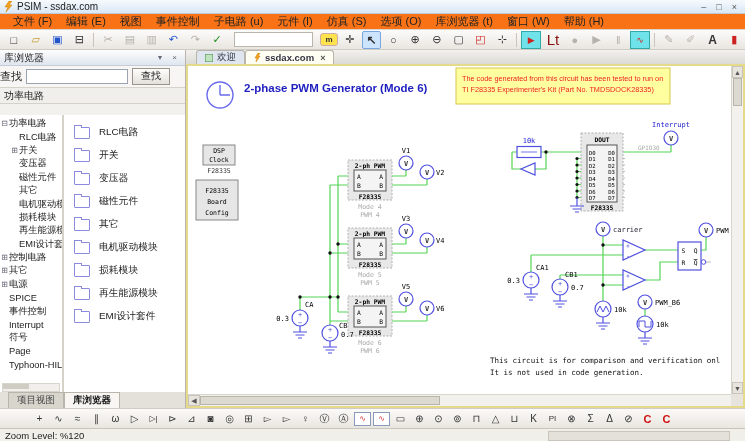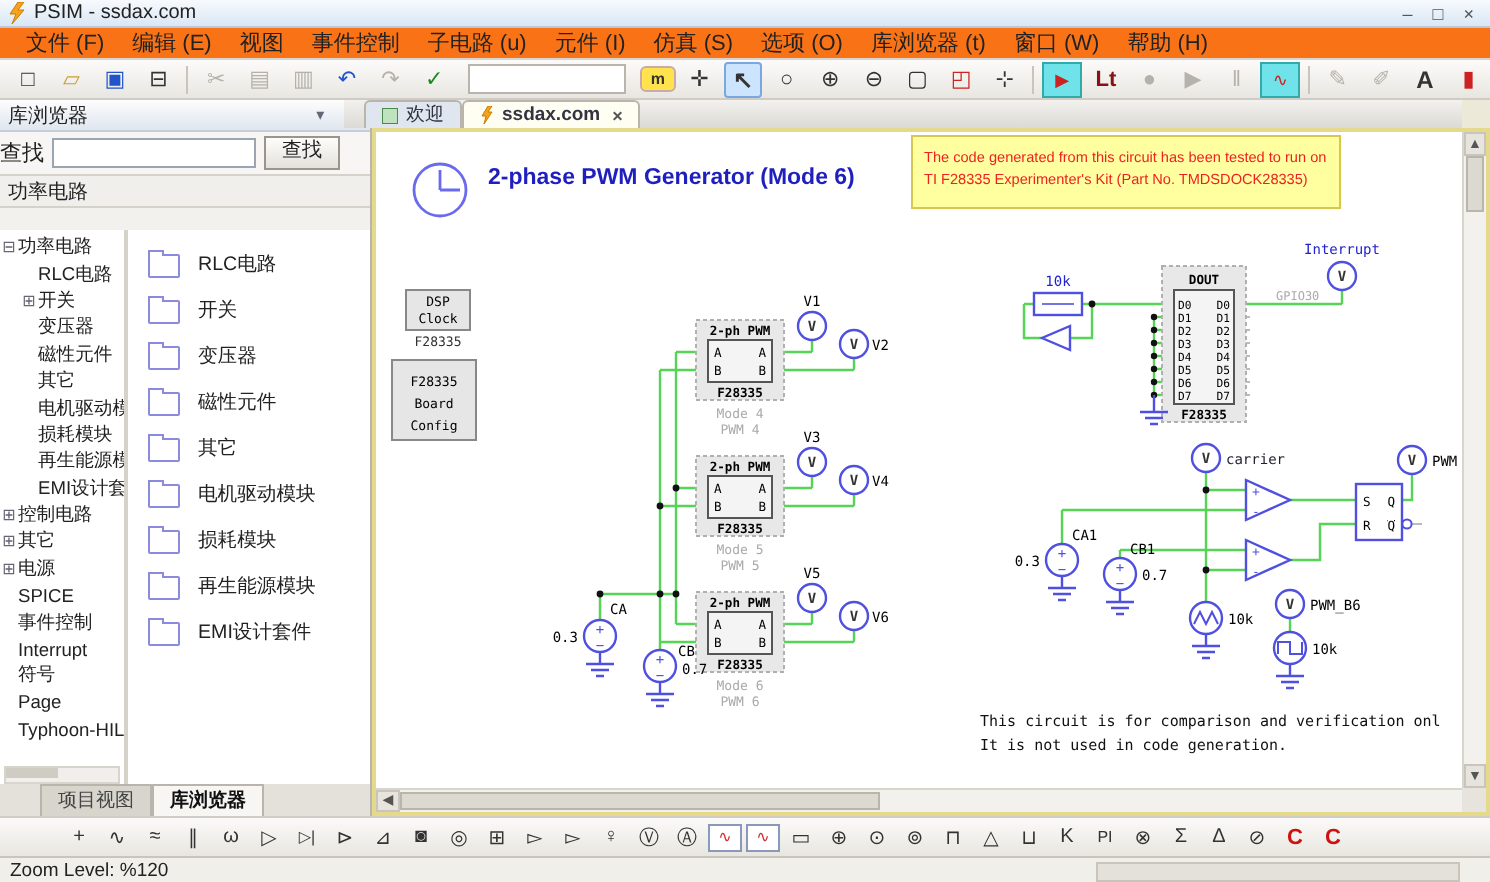--- a/index.html
+++ b/index.html
@@ -13,21 +13,21 @@
   #menubar{left:0;top:14px;width:745px;height:16px;background:#f97316;border-bottom:1px solid #d9d6cf;display:flex;align-items:center;padding-left:6px;box-sizing:border-box}
   #menubar .mi{padding:0 7px;font-size:11px}
   
   #toolbar{left:0;top:30px;width:745px;height:20px;background:linear-gradient(#fcfbfa,#e9e6e0);border-bottom:1px solid #cfccc5;display:flex;align-items:center;padding-left:3px;box-sizing:border-box}
   .tb{width:18px;height:16px;display:inline-flex;align-items:center;justify-content:center;font-size:11px;color:#333;margin:0 1px;border:1px solid transparent}
   .tb.dis{color:#b5b2ac}
   .tb.act{border:1px solid #7aa7e0;background:#cde4ff;border-radius:2px}
   .tb.blue{color:#2255cc}.tb.green{color:#1a8a1a}.tb.red{color:#cc2222}
   .tb.ylw{background:#ffe34d;border:1px solid #caa;border-radius:3px;width:16px;height:11px;font-size:8px;font-weight:bold}
   .tb.runbox{background:#6fe3e9;border:1px solid #3aa;color:#c22;font-size:9px}
-  .tb.lt{color:#8a1111;font-weight:bold;font-size:11px}
+  .tb.lt{color:#8a1111;font-weight:normal;font-size:15px}
   .tb.bold{font-weight:bold;font-size:12px}
   .sep{width:1px;height:14px;background:#c9c5bd;margin:0 3px}
   .combo{width:78px;height:13px;background:#fff;border:1px solid #b9b5ad;margin:0 6px}
   
   #sidebar{left:0;top:50px;width:186px;height:342px;background:#f2f1ee;border-right:1px solid #b9b5ad;box-sizing:border-box}
   #sb-head{height:15px;background:linear-gradient(#fdfdfd,#dfe6ef);border-bottom:1px solid #c6cdd8;display:flex;align-items:center;padding:0 4px;font-size:10px}
   #sb-head .hic{margin-left:auto;color:#667;font-size:8px;letter-spacing:4px}
   #sb-hint{font-size:8.6px;padding:2px 3px;white-space:nowrap;overflow:hidden;background:#f7f6f4}
   #sb-search{display:flex;align-items:center;gap:4px;padding:2px 0;background:#f7f6f4}
   #sb-search input{width:96px;height:13px;border:1px solid #9aa5b1;font-size:10px;padding:0 2px}
@@ -36,25 +36,25 @@
   #sb-panes{position:absolute;top:65px;bottom:0;left:0;right:0;display:flex}
   #tree{width:64px;border-right:2px solid #d5d2ca;background:#fff;overflow:hidden;position:relative;padding-top:2px;box-sizing:border-box}
   .trow{height:13.4px;font-size:9.3px;white-space:nowrap;display:flex;align-items:center;color:#222}
   .trow .exp{width:9px;display:inline-block;font-size:8px;color:#667;text-align:center;flex:none}
   #tree-hscroll{position:absolute;bottom:0;left:2px;width:56px;height:7px;background:#f0efec;border:1px solid #d8d5cd}
   #tree-hscroll i{display:block;width:26px;height:5px;background:#cfccc4;margin:0}
   #folders{flex:1;background:#fff;padding:6px 0 0 10px;overflow:hidden}
   .frow{height:23px;display:flex;align-items:center;gap:9px;font-size:9.8px}
   .fico{width:14px;height:10px;border:1px solid #8a8ade;border-radius:1px;position:relative;background:#fff;flex:none}
   .fico:before{content:"";position:absolute;left:-1px;top:-3px;width:6px;height:2px;border:1px solid #8a8ade;border-bottom:none;background:#fff}
-  #sb-tabs{left:0;top:392px;width:186px;height:16px;background:#e4e1da;display:flex;align-items:flex-end;padding-left:20px;box-sizing:border-box;border-right:1px solid #b9b5ad}
+  #sb-tabs{left:0;top:392px;width:186px;height:16px;background:#e4e1da;display:flex;align-items:flex-end;padding-left:8px;box-sizing:border-box;border-right:1px solid #b9b5ad}
   .sbtab{font-size:9.5px;padding:1px 8px;border:1px solid #b9b5ad;border-bottom:none;background:#d8d5cd;color:#444}
   .sbtab.on{background:#f7f6f3;font-weight:bold;color:#111}
   
-  #tabbar{left:172px;top:50px;width:559px;height:14px;background:linear-gradient(#f2f1ee,#dcdad4);display:flex;align-items:flex-end;padding-left:10px;box-sizing:border-box}
+  #tabbar{left:186px;top:50px;width:559px;height:14px;background:linear-gradient(#f2f1ee,#dcdad4);display:flex;align-items:flex-end;padding-left:10px;box-sizing:border-box}
   .dtab{display:flex;align-items:center;gap:4px;font-size:9.5px;padding:0 8px;height:13px;border:1px solid #b9b5ad;border-bottom:none;border-radius:3px 3px 0 0;background:#dfe6ef;color:#334}
   .dtab.on{background:#fffef2;font-weight:bold}
   .dtab .x{color:#555;font-size:9px;margin-left:2px}
   
   #frame{left:186px;top:64px;width:559px;height:344px;border:2px solid #e5d98b;background:#fff;box-sizing:border-box}
   #sheet{position:absolute;left:0;top:0;width:543px;height:328px}
   #vscroll{position:absolute;right:0;top:0;width:12px;height:328px;background:#f2f1ee;border-left:1px solid #d8d5cd;box-sizing:border-box}
   #vscroll .ar{height:12px;text-align:center;font-size:7px;color:#555;line-height:12px;background:#e7e4dd;border:1px solid #c9c5bd;box-sizing:border-box}
   #vscroll .thumb{height:26px;background:#dcd9d1;border:1px solid #b9b5ad;margin:0 1px}
   #vscroll .ar.dn{position:absolute;bottom:0;left:0;right:0}

